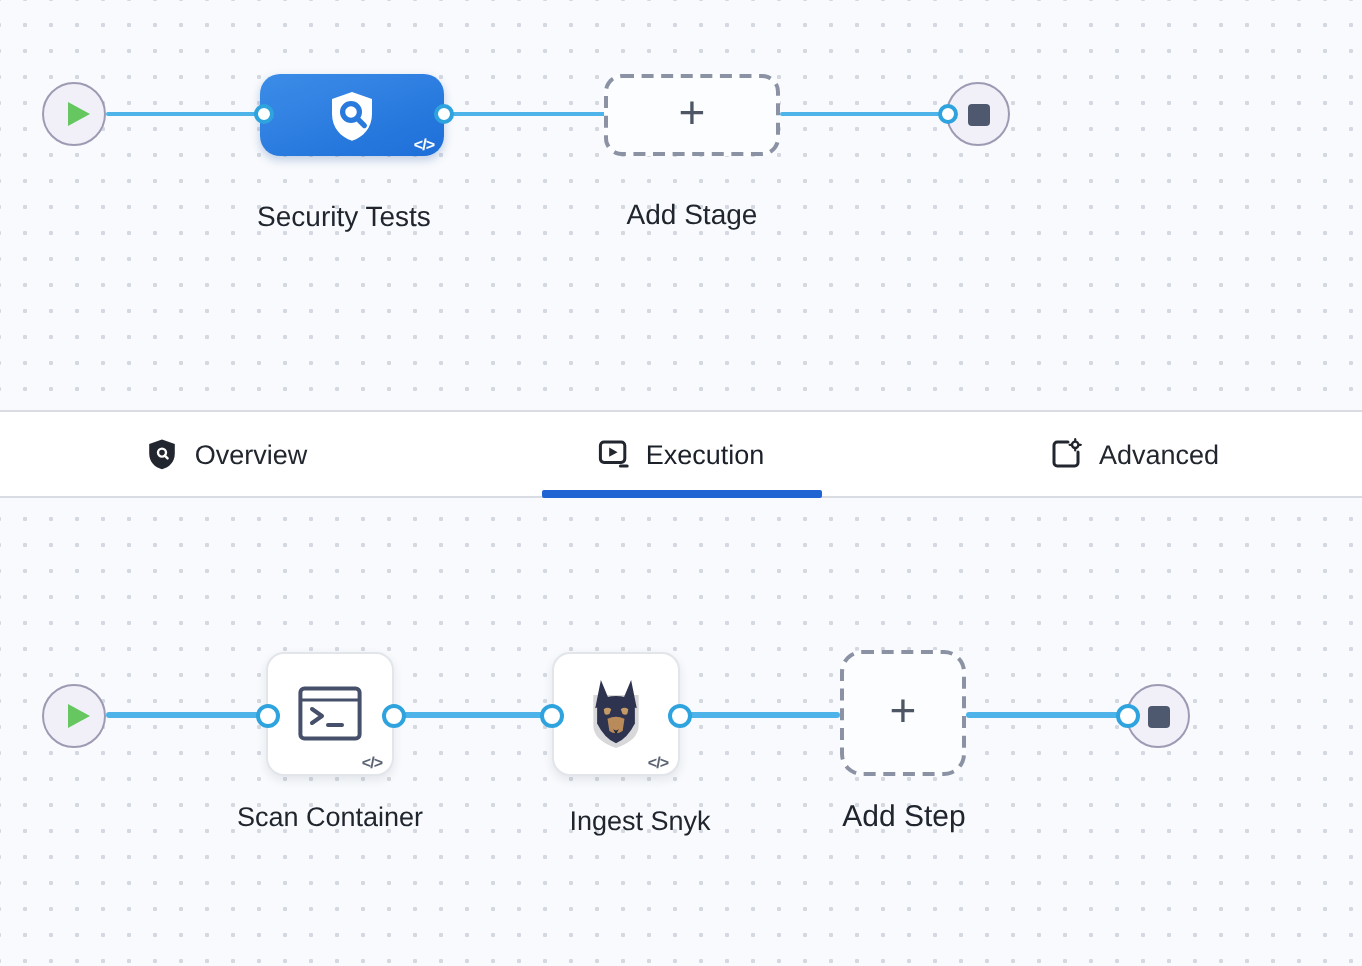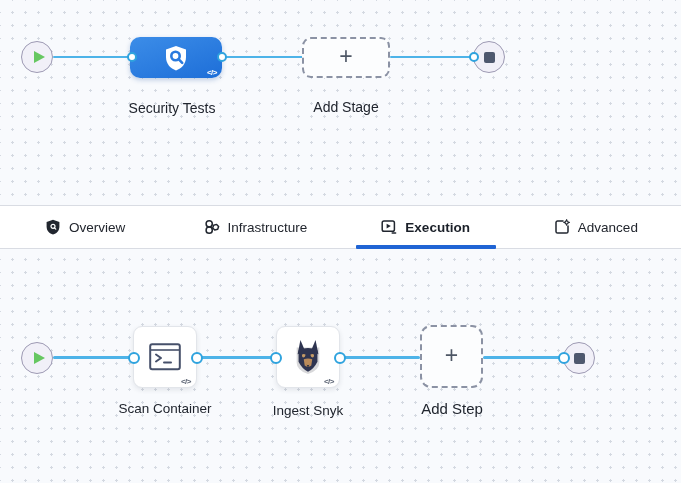--- a/index.html
+++ b/index.html
@@ -49,21 +49,21 @@
   .node-label{position:absolute;text-align:center;color:#20252e;font-size:14px;line-height:21px;z-index:1;}
   
   .tabbar{
     position:absolute;left:0;right:0;top:205px;height:42px;background:#ffffff;
     border-top:1px solid #d9dce3;border-bottom:1px solid #d9dce3;box-sizing:content-box;
     display:flex;align-items:stretch;z-index:4;
   }
   .tab-wrap{flex:1;display:flex;align-items:center;justify-content:center;position:relative;cursor:pointer;}
   .tab-inner{display:flex;align-items:center;gap:8px;}
   .tab-label{font-size:13.5px;color:#22262e;}
-  .tab-wrap.active .tab-label{font-weight:700;color:#1b2029;}
+  .tab-wrap.active .tab-label{font-weight:400;color:#1b2029;}
   .tab-wrap.active::after{
     content:"";position:absolute;bottom:-1px;left:50%;transform:translateX(-50%);
     width:140px;height:4px;background:#2064d4;border-radius:1px;
   }
   .chev{display:flex;align-items:center;justify-content:center;width:0;overflow:visible;}
   .icon16{width:16px;height:16px;display:block;}
 </style>
 </head>
 <body>
 
@@ -114,30 +114,20 @@
         <span class="tab-label">Overview</span>
       </div>
     </div>
 
     <div class="chev">
       <svg width="9" height="15" viewBox="0 0 9 15">
           <polyline points="1.5,1.5 7.5,7.5 1.5,13.5" fill="none" stroke="#9aa7ba" stroke-width="2" stroke-linecap="round" stroke-linejoin="round"></polyline>
         </svg>
     </div>
 
-    <div class="tab-wrap">
-      <div class="tab-inner">
-        <svg class="icon16" viewBox="0 0 16 16">
-          <circle cx="5.2" cy="4.8" r="3.1" fill="none" stroke="#21262f" stroke-width="1.5"></circle>
-          <circle cx="5.2" cy="11.2" r="3.1" fill="none" stroke="#21262f" stroke-width="1.5"></circle>
-          <path d="M9.6 6.2 L12.6 5.4 L14.6 7.6 L13.7 10.3 L10.7 11 L8.7 8.9 Z" fill="none" stroke="#21262f" stroke-width="1.5" stroke-linejoin="round"></path>
-        </svg>
-        <span class="tab-label">Infrastructure</span>
-      </div>
-    </div>
 
     <div class="chev">
       <svg width="9" height="15" viewBox="0 0 9 15">
           <polyline points="1.5,1.5 7.5,7.5 1.5,13.5" fill="none" stroke="#9aa7ba" stroke-width="2" stroke-linecap="round" stroke-linejoin="round"></polyline>
         </svg>
     </div>
 
     <div class="tab-wrap active">
       <div class="tab-inner">
         <svg class="icon16" viewBox="0 0 16 16">
@@ -217,18 +207,18 @@
 
   <div class="cdot lg" style="left:558px;top:352px;"></div>
 
   <div class="round-node" style="left:563px;top:342px;">
     <span class="stop-sq"></span>
   </div>
 
   <div class="node-label" style="left:95px;top:398px;width:140px;font-size:13.5px;line-height:22px;">
     <div>Scan Container</div>
   </div>
-  <div class="node-label" style="left:238px;top:400px;width:140px;font-size:13.5px;line-height:22px;">
+  <div class="node-label" style="left:250px;top:400px;width:140px;font-size:13.5px;line-height:22px;">
     <div>Ingest Snyk</div>
   </div>
   <div class="node-label" style="left:392px;top:398px;width:120px;font-size:15px;">Add Step</div>
 
 </div>
 
 </body></html>

